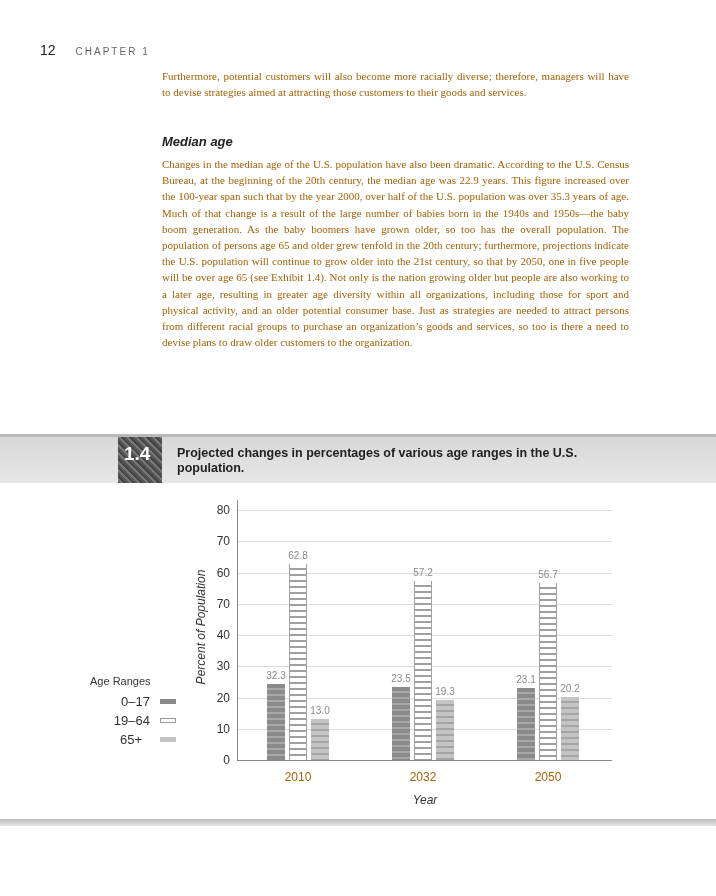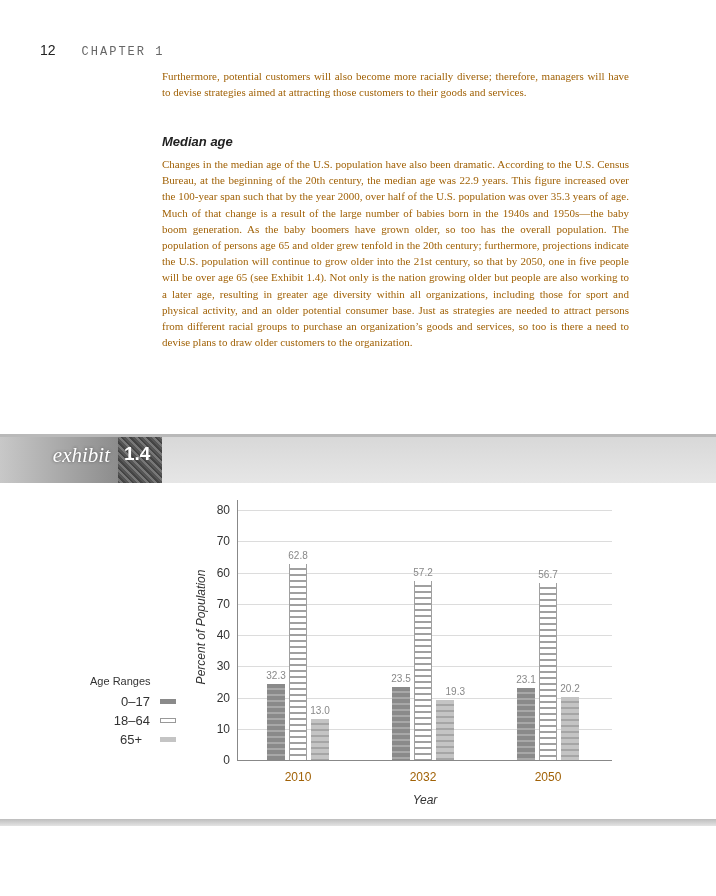--- a/index.html
+++ b/index.html
@@ -1,19 +1,19 @@
 <!DOCTYPE html>
 <html><head>
 <meta charset="utf-8">
 <style>
   html, body { margin:0; padding:0; }
   body { width:716px; height:896px; background:#ffffff; position:relative; overflow:hidden; font-family:"Liberation Serif", serif; color:#222; }
   .page-header { position:absolute; left:40px; top:42px; display:flex; align-items:baseline; }
-  .page-num { font-family:"Liberation Sans", sans-serif; font-size:14px; color:#222; margin-right:26px; }
-  .chapter { font-family:Liberation Mono, monospace; font-size:12px; letter-spacing:2px; color:#666; }
+  .page-num { font-family:"Liberation Sans", sans-serif; font-size:14px; color:#222; margin-right:20px; }
+  .chapter { font-family:Liberation Sans, sans-serif; font-size:10px; letter-spacing:2px; color:#666; }
   .body-text { position:absolute; left:162px; width:467px; font-size:11px; line-height:16.2px; text-align:justify; color:#a16207; }
   .p1 { top:68px; }
   .section-head { position:absolute; left:162px; top:134px; font-family:"Liberation Sans", sans-serif; font-style:italic; font-weight:bold; font-size:13px; color:#222; }
   .p2 { top:156px; }
   .exhibit-band { position:absolute; left:0; top:434px; width:716px; height:46px; background:linear-gradient(to bottom,#d8d8d8,#e6e6e6); border-top:3px solid #b9b9b9; }
   .exhibit-label { position:absolute; left:0; top:0; width:118px; height:46px; background:linear-gradient(to right,#c8c8c8,#8c8c8c); }
   .exhibit-word { position:absolute; right:8px; top:6px; font-family:"Liberation Serif", serif; font-style:italic; font-size:21px; color:#fff; text-shadow:0 0 3px #555; }
   .exhibit-num-box { position:absolute; left:118px; top:0; width:44px; height:46px; background:repeating-linear-gradient(45deg,#555 0 2px,#777 2px 4px,#444 4px 6px); }
   .exhibit-num { position:absolute; left:6px; top:6px; font-family:"Liberation Sans", sans-serif; font-weight:bold; font-size:19px; color:#fff; }
   .exhibit-caption { position:absolute; left:177px; top:9px; width:420px; font-family:"Liberation Sans", sans-serif; font-weight:bold; font-size:12.5px; line-height:15px; color:#222; }
@@ -41,26 +41,24 @@
 <div class="page-header">
   <span class="page-num">12</span>
   <span class="chapter">CHAPTER 1</span>
 </div>
 
 <div class="body-text p1">Furthermore, potential customers will also become more racially diverse; therefore, managers will have to devise strategies aimed at attracting those customers to their goods and services.</div>
 <div class="section-head">Median age</div>
 <div class="body-text p2">Changes in the median age of the U.S. population have also been dramatic. According to the U.S. Census Bureau, at the beginning of the 20th century, the median age was 22.9 years. This figure increased over the 100-year span such that by the year 2000, over half of the U.S. population was over 35.3 years of age. Much of that change is a result of the large number of babies born in the 1940s and 1950s—the baby boom generation. As the baby boomers have grown older, so too has the overall population. The population of persons age 65 and older grew tenfold in the 20th century; furthermore, projections indicate the U.S. population will continue to grow older into the 21st century, so that by 2050, one in five people will be over age 65 (see Exhibit 1.4). Not only is the nation growing older but people are also working to a later age, resulting in greater age diversity within all organizations, including those for sport and physical activity, and an older potential consumer base. Just as strategies are needed to attract persons from different racial groups to purchase an organization’s goods and services, so too is there a need to devise plans to draw older customers to the organization.</div>
 
 <div class="exhibit-band">
-  <div class="exhibit-label">
-    <span class="exhibit-word">exhibit</span>
-  </div>
   <div class="exhibit-num-box">
     <span class="exhibit-num">1.4</span>
   </div>
+  <div class="exhibit-caption">Projected changes in percentages of various age ranges in the U.S. population.</div>
 </div>
 
 <div id="chart">
     <div class="ytick" style="top: 753px;">0</div>
     <div class="gridline" style="top: 728.75px;"></div>
     <div class="ytick" style="top: 721.75px;">10</div>
     <div class="gridline" style="top: 697.5px;"></div>
     <div class="ytick" style="top: 690.5px;">20</div>
     <div class="gridline" style="top: 666.25px;"></div>
     <div class="ytick" style="top: 659.25px;">30</div>
@@ -84,30 +82,30 @@
     <div class="bar bar-b" style="left: 289px; top: 563.75px; height: 196.25px;"></div>
     <div class="val" style="left: 278px; top: 549.75px;">62.8</div>
     <div class="bar bar-c" style="left: 311px; top: 719.375px; height: 40.625px;"></div>
     <div class="val" style="left: 300px; top: 705.375px;">13.0</div>
     <div class="xtick" style="left: 393px;">2032</div>
     <div class="bar bar-a" style="left: 392px; top: 686.562px; height: 73.4375px;"></div>
     <div class="val" style="left: 381px; top: 672.562px;">23.5</div>
     <div class="bar bar-b" style="left: 414px; top: 581.25px; height: 178.75px;"></div>
     <div class="val" style="left: 403px; top: 567.25px;">57.2</div>
     <div class="bar bar-c" style="left: 436px; top: 699.688px; height: 60.3125px;"></div>
-    <div class="val" style="left: 425px; top: 685.688px; text-align: right;">19.3</div>
+    <div class="val" style="left: 425px; top: 685.688px;">19.3</div>
     <div class="xtick" style="left: 518px;">2050</div>
     <div class="bar bar-a" style="left: 517px; top: 687.812px; height: 72.1875px;"></div>
     <div class="val" style="left: 506px; top: 673.812px;">23.1</div>
     <div class="bar bar-b" style="left: 539px; top: 582.812px; height: 177.188px;"></div>
     <div class="val" style="left: 528px; top: 568.812px;">56.7</div>
     <div class="bar bar-c" style="left: 561px; top: 696.875px; height: 63.125px;"></div>
     <div class="val" style="left: 550px; top: 682.875px;">20.2</div>
     <div class="legend-title">Age Ranges</div>
     <div class="legend-item" style="top: 694px; left: 100px;"><span class="lbl">0–17</span></div>
     <div class="swatch" style="top: 699px; background: rgb(138, 138, 138);"></div>
-    <div class="legend-item" style="top: 713px; left: 100px;"><span class="lbl">18–64</span></div>
+    <div class="legend-item" style="top: 713px; left: 100px;"><span class="lbl">19–64</span></div>
     <div class="swatch" style="top: 718px; background: rgb(255, 255, 255); border: 1px solid rgb(153, 153, 153); box-sizing: border-box;"></div>
     <div class="legend-item" style="top: 732px; left: 92px;"><span class="lbl">65+</span></div>
     <div class="swatch" style="top: 737px; background: rgb(196, 196, 196);"></div>
   </div>
 
 <div class="bottom-band"></div>
 
 </body></html>

